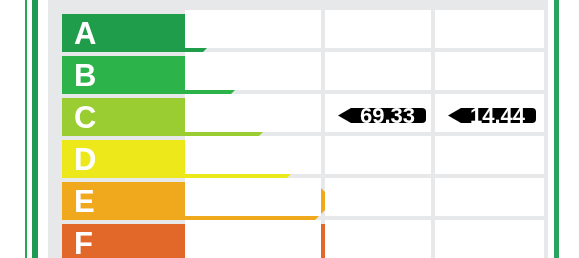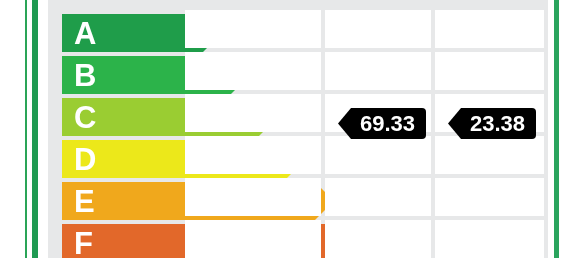--- a/index.html
+++ b/index.html
@@ -88,21 +88,21 @@
     font-weight: bold;
     line-height: 1;
     padding-left: 5px;
     padding-top: 9px;
     white-space: nowrap;
   }
 
   
   .badge {
     position: absolute;
-    height: 31px;
+    height: 15px;
     background: #000000;
     display: flex;
     align-items: center;
     justify-content: center;
     border-radius: 4px;
     -webkit-clip-path: polygon(13px 0, 100% 0, 100% 100%, 13px 100%, 0 50%);
     clip-path: polygon(13px 0, 100% 0, 100% 100%, 13px 100%, 0 50%);
   }
   .badge-text {
     color: #ffffff;
@@ -161,15 +161,15 @@
     </div>
 
   <div class="rule-thin"></div>
   <div class="rule-thick"></div>
   <div class="rule-right"></div>
 
 <div class="badge" style="left: 338px; top: 108px; width: 88px;">
       <span class="badge-text">69.33</span>
     </div>
     <div class="badge" style="left: 448px; top: 108px; width: 88px;">
-      <span class="badge-text">23.38</span>
+      <span class="badge-text">14.44</span>
     </div>
   </div>
 
 </body></html>

